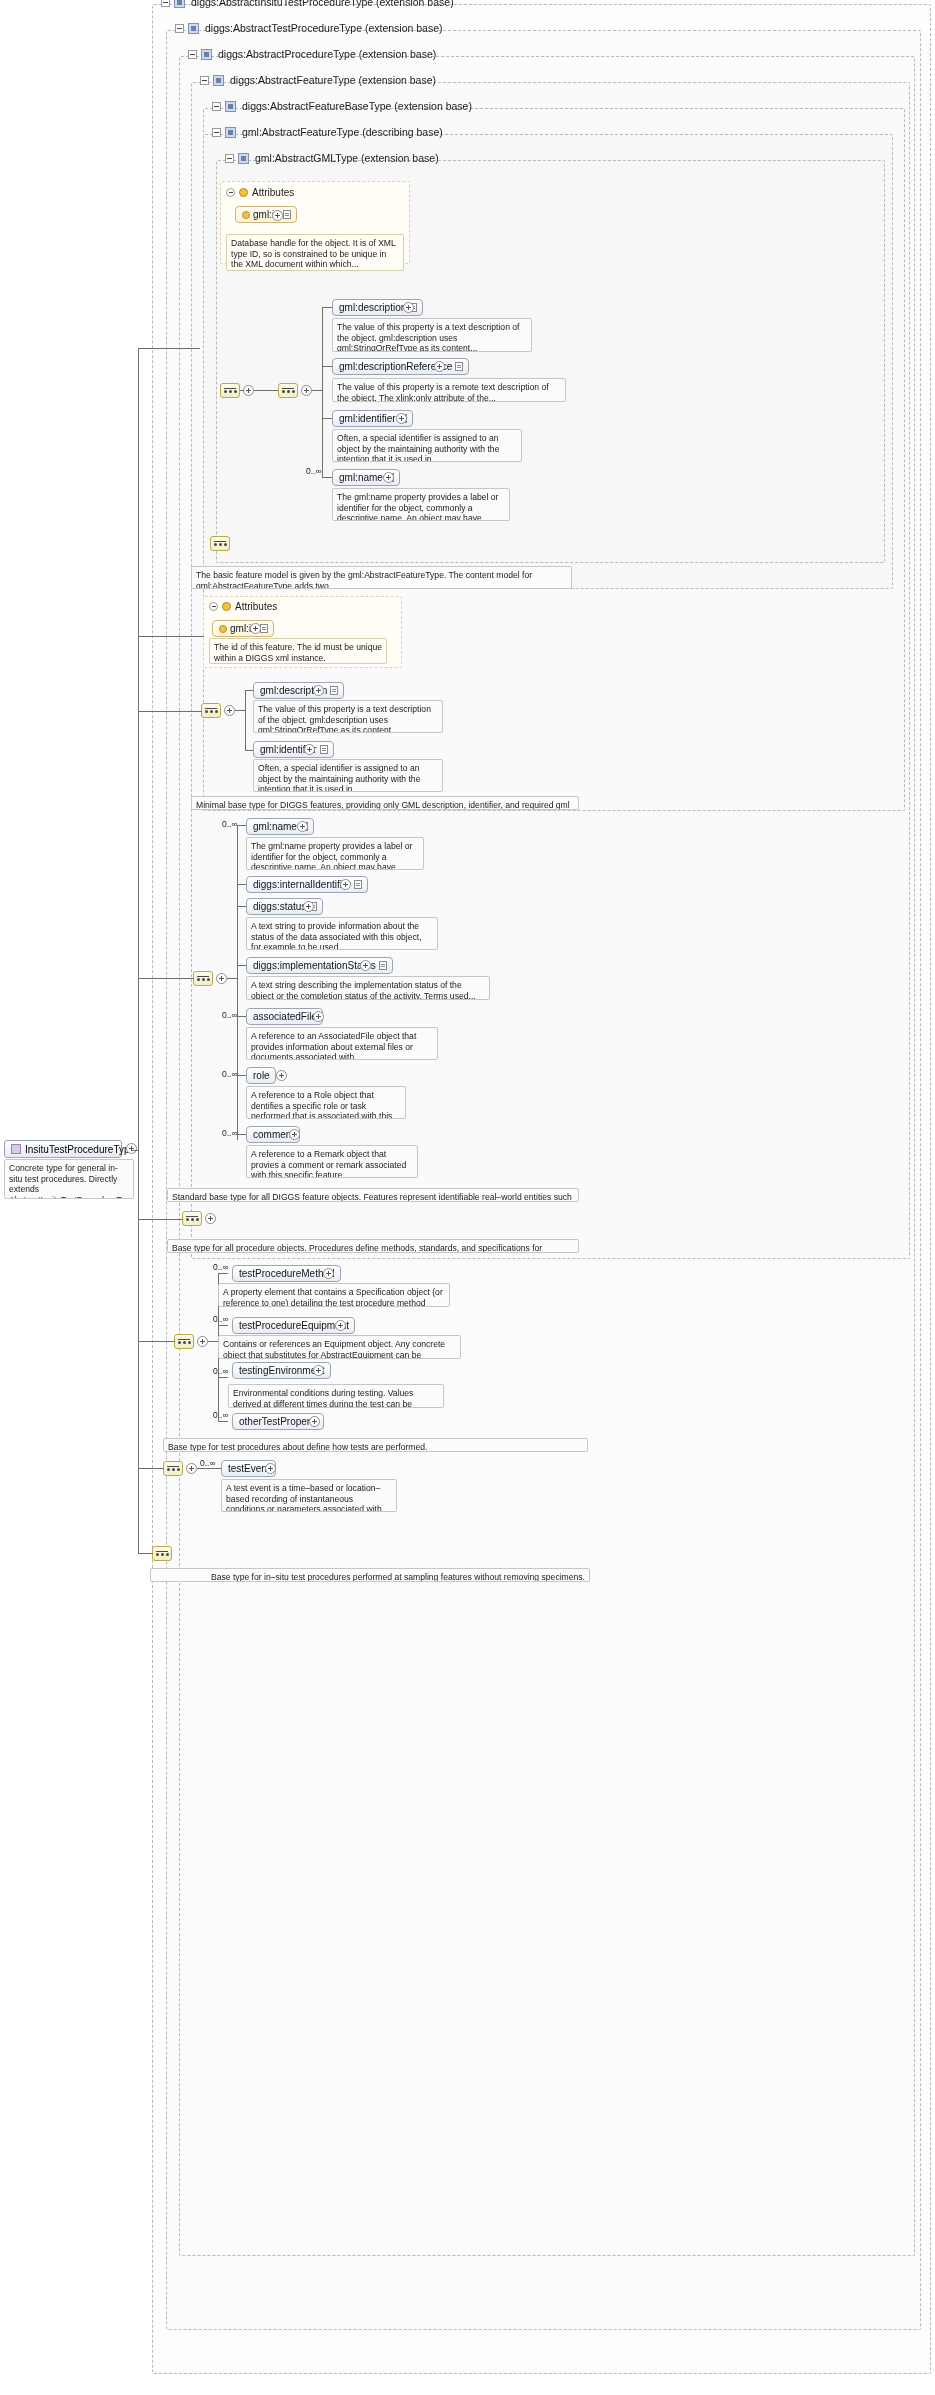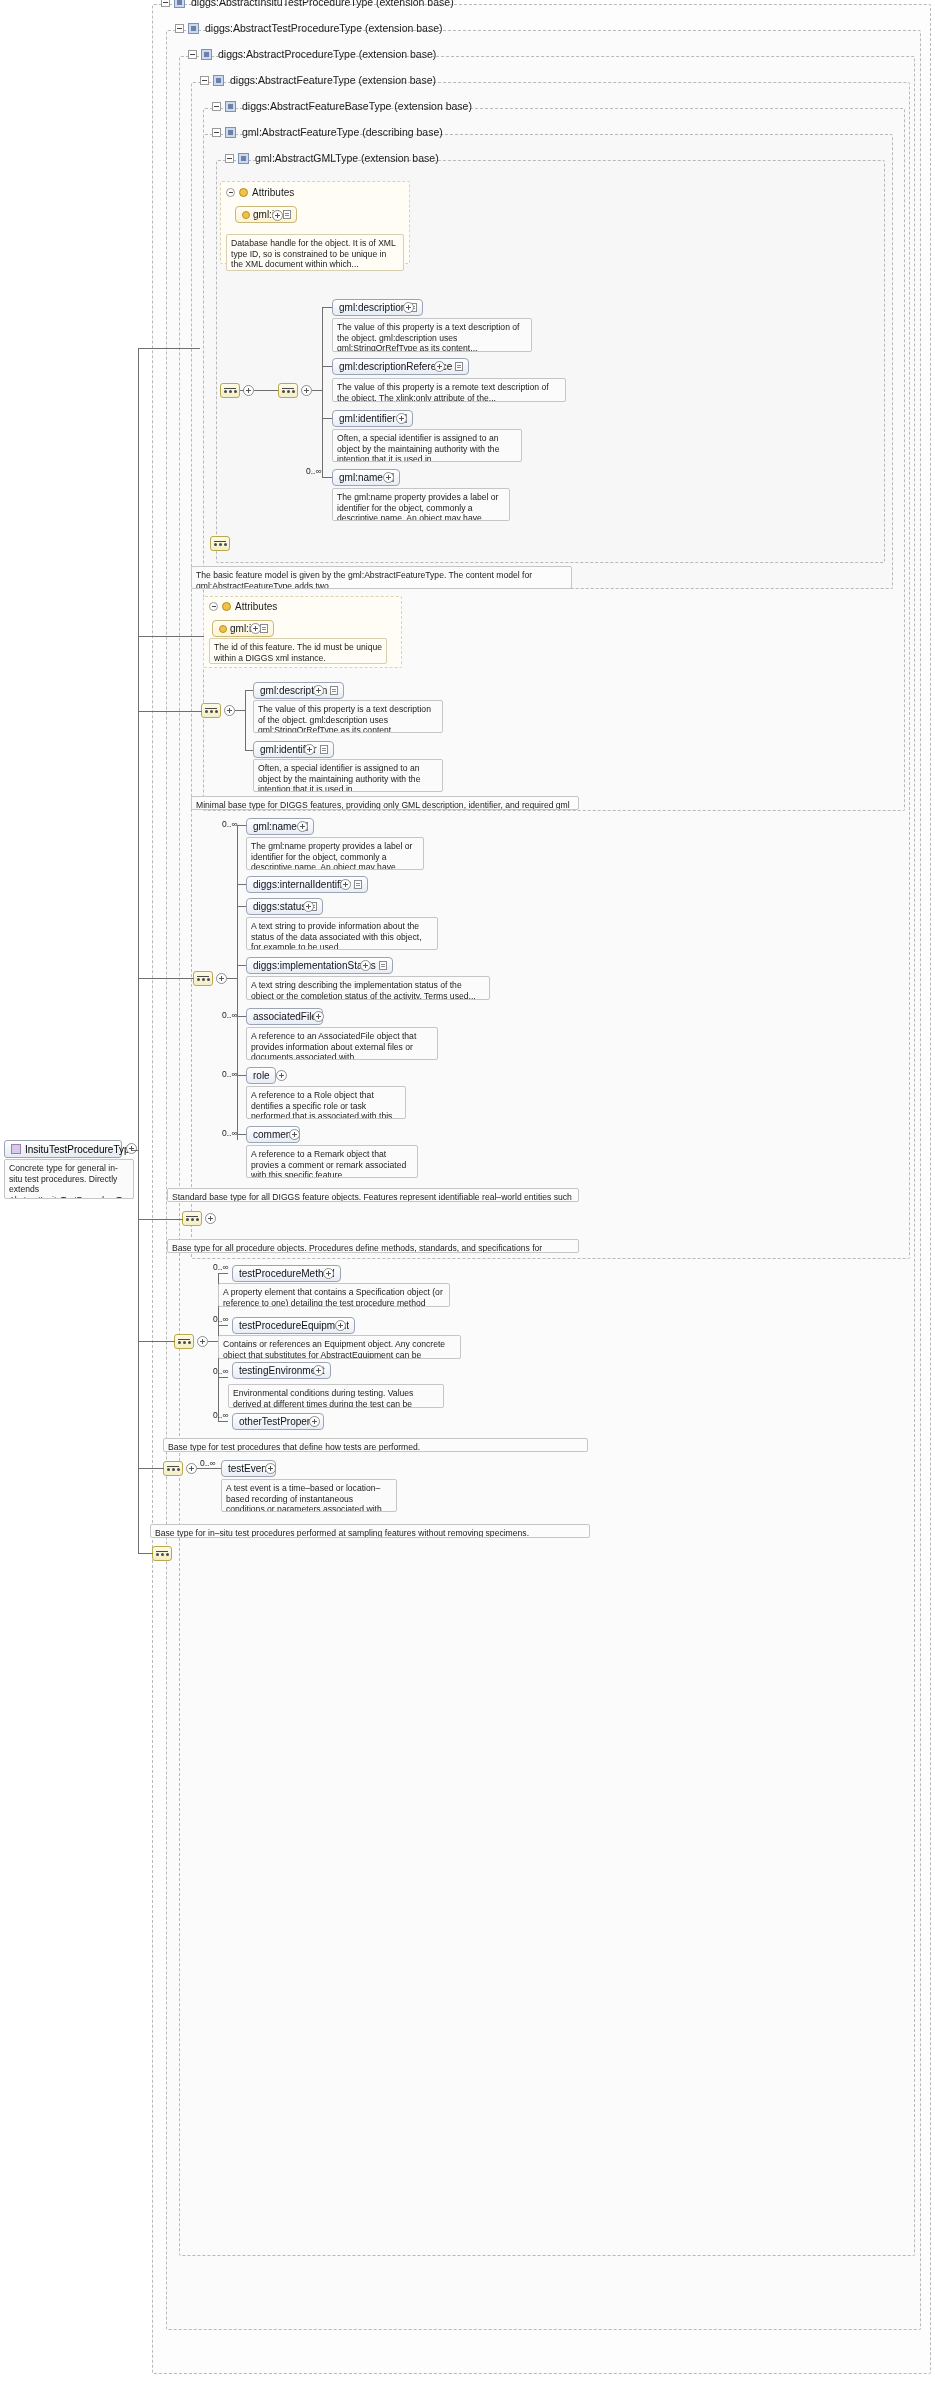--- a/index.html
+++ b/index.html
@@ -512,41 +512,41 @@
   </div>
   <div class="plus" style="left:313px; top:1365px;"></div>
   <div class="doc" style="left:228px; top:1384px; width:216px; height:24px;">Environmental conditions during testing. Values derived at different times during the test can be specified with...</div>
 
   <div class="occ" style="left:213px; top:1410px;">0..∞</div>
   <div class="node" style="left:232px; top:1413px;">
     <span class="nlabel">otherTestProperty</span>
   </div>
   <div class="plus" style="left:309px; top:1416px;"></div>
 
-  <div class="doc wide" style="left:163px; top:1438px; width:425px; height:14px;">Base type for test procedures that define how tests are performed.</div>
+  <div class="doc wide" style="left:163px; top:1438px; width:425px; height:14px;">Base type for test procedures about define how tests are performed.</div>
 
   <div class="seq" style="left:163px; top:1461px;">
     <div class="bar"></div>
       <div class="dots">
         <span></span>
         <span></span>
         <span></span>
       </div>
   </div>
   <div class="plus" style="left:186px; top:1463px;"></div>
   <div class="ln h" style="left:197px; top:1468px; width:24px;"></div>
 
   <div class="occ" style="left:200px; top:1458px;">0..∞</div>
   <div class="node" style="left:221px; top:1460px;">
     <span class="nlabel">testEvent</span>
   </div>
   <div class="plus" style="left:265px; top:1463px;"></div>
   <div class="doc" style="left:221px; top:1479px; width:176px; height:33px;">A test event is a time–based or location–based recording of instantaneous conditions or parameters associated with an...</div>
 
-  <div class="doc wide" style="left:150px; top:1524px; width:440px; height:14px;">Base type for in–situ test procedures performed at sampling features without removing specimens.</div>
+  <div class="doc wide" style="left:150px; top:1568px; width:440px; height:14px;text-align:right;">Base type for in–situ test procedures performed at sampling features without removing specimens.</div>
 
   <div class="seq" style="left:152px; top:1546px;">
     <div class="bar"></div>
       <div class="dots">
         <span></span>
         <span></span>
         <span></span>
       </div>
   </div>
 

